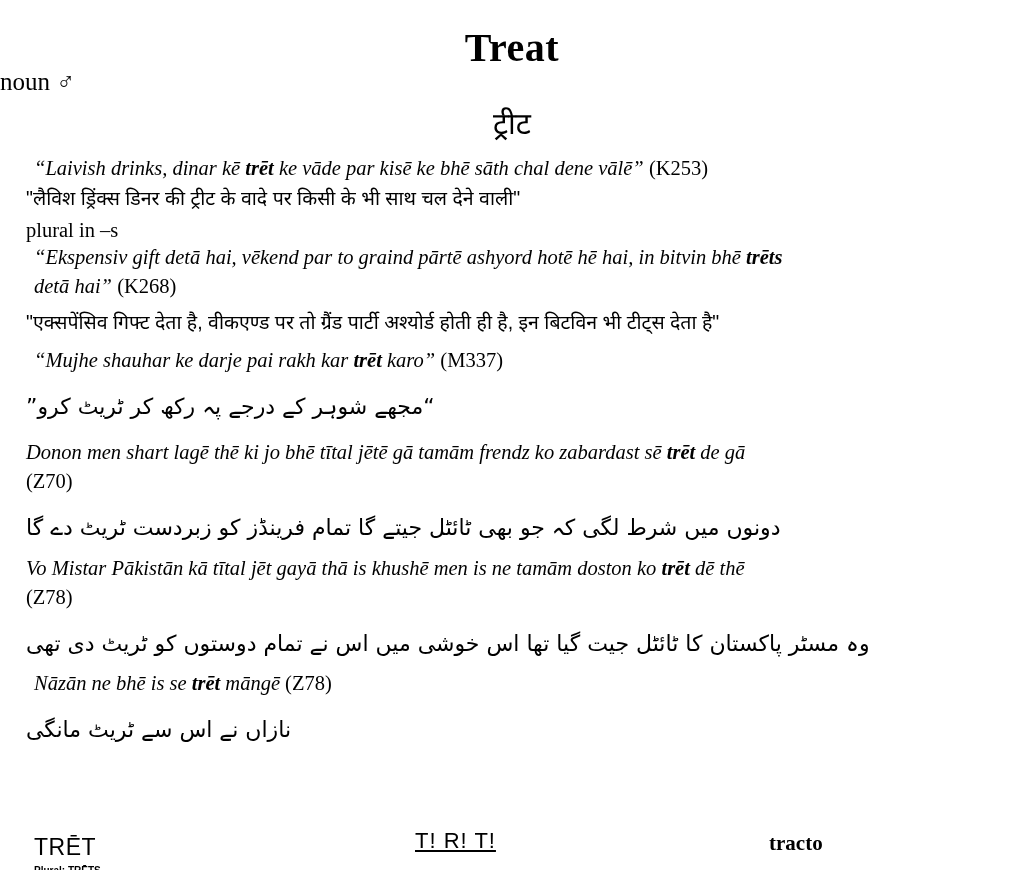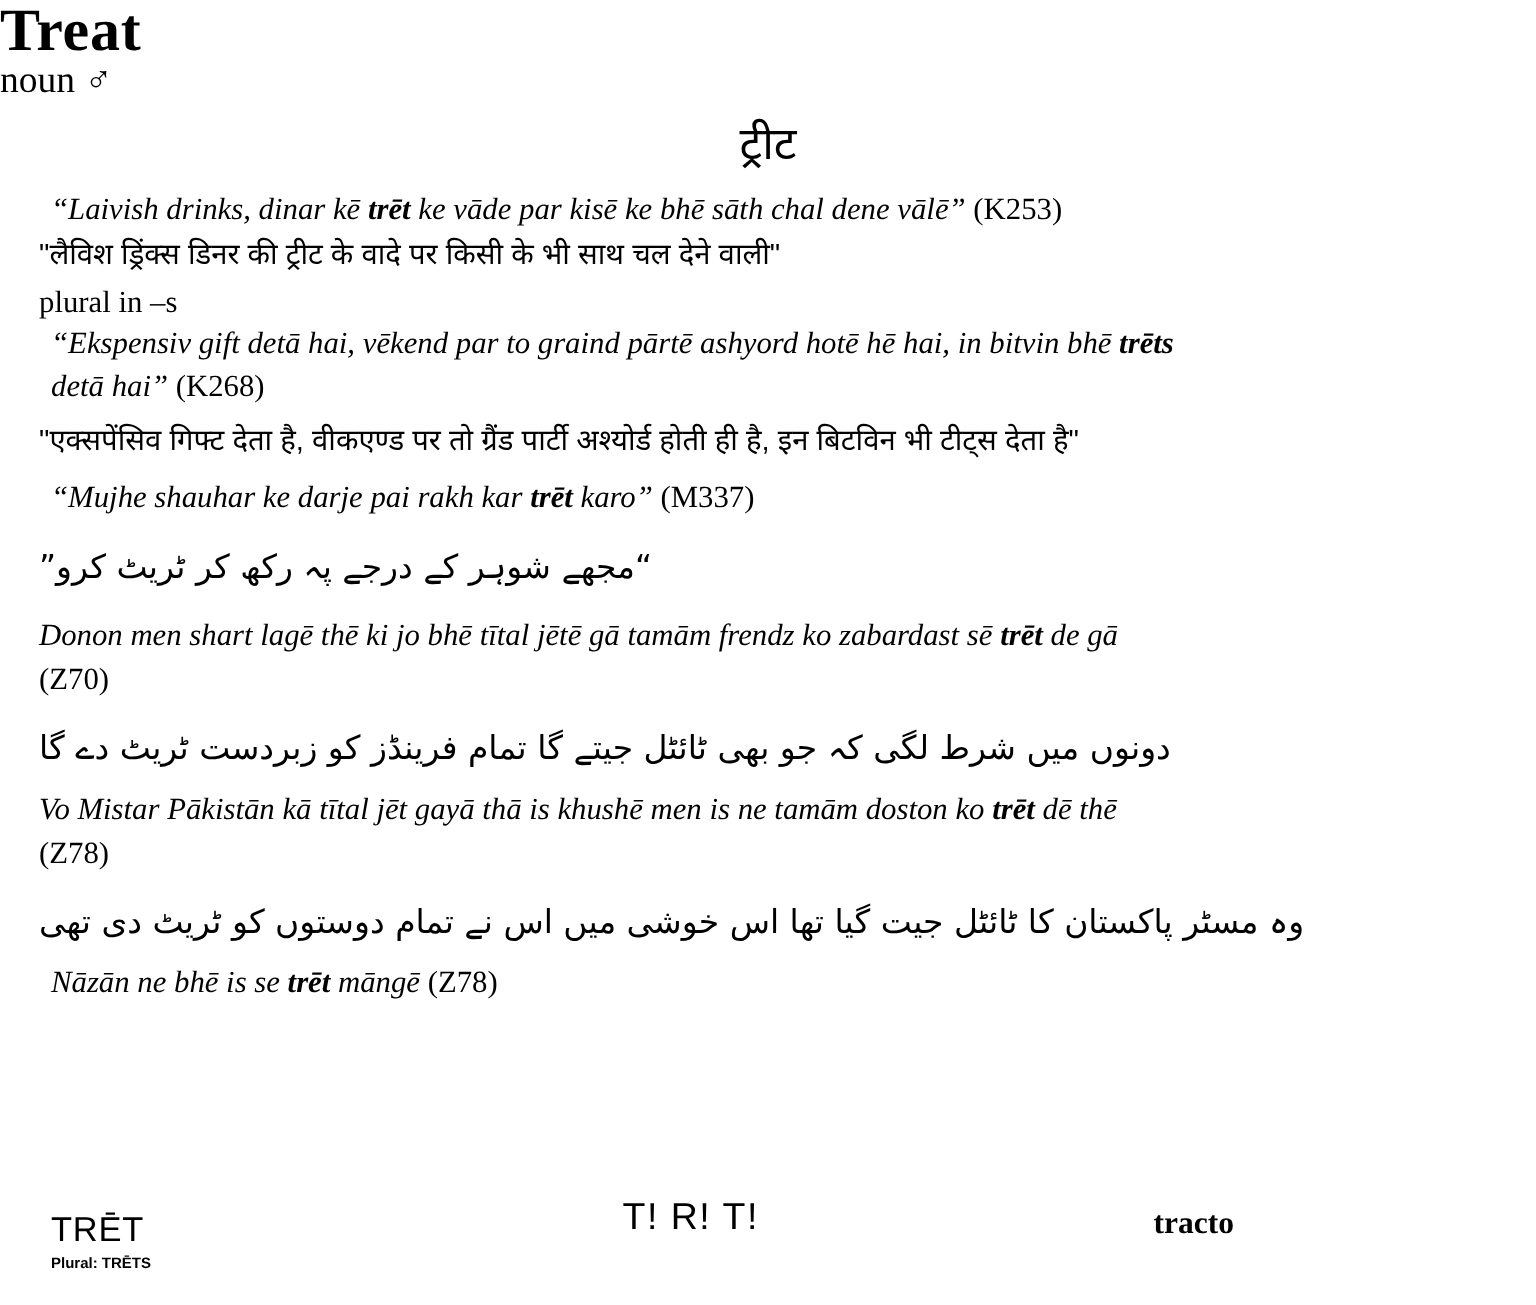--- a/index.html
+++ b/index.html
@@ -16,26 +16,26 @@
     overflow: hidden;
   }
   .page {
     position: relative;
     width: 1024px;
     height: 870px;
     padding: 0;
     box-sizing: border-box;
   }
   .headword {
-    text-align: left;
+    text-align: center;
     font-family: "Liberation Serif", serif;
     font-weight: bold;
     font-size: 40px;
     line-height: 1.0;
-    margin-top: 0;
+    margin-top: 28px;
     letter-spacing: 0.5px;
   }
   .pos-line {
     text-align: left;
     font-size: 25px;
     font-family: "Liberation Serif", serif;
   }
   .pos-line .gender {
     font-size: 25px;
   }
@@ -113,22 +113,23 @@
     font-family: "Liberation Sans", sans-serif;
     font-size: 10px;
     font-weight: bold;
     margin-top: 4px;
   }
   .footer-center {
     position: absolute;
     left: 415px;
     bottom: 30px;
     font-family: "Liberation Sans", sans-serif;
-    font-size: 25px;
+    font-size: 22px;
     letter-spacing: 1px;
+    text-decoration: underline;
   }
   .footer-right {
     position: absolute;
     left: 769px;
     bottom: 28px;
     font-family: "Liberation Serif", serif;
     font-weight: bold;
     font-size: 21px;
   }
 </style>
@@ -192,20 +193,23 @@
     <div class="line">
       <span>(Z78)</span>
     </div>
     <div class="urdu gap-md">
       <span>وہ مسٹر پاکستان کا ٹائٹل جیت گیا تھا اس خوشی میں اس نے تمام دوستوں کو ٹریٹ دی تھی</span>
     </div>
 
     <div class="line indent gap-sm">
       <span class="ital">Nāzān ne bhē is se </span><span class="boldital">trēt</span><span class="ital"> māngē</span><span> (Z78)</span>
     </div>
+    <div class="urdu gap-md">
+      <span>نازاں نے اس سے ٹریٹ مانگی</span>
+    </div>
 
   </div>
 
   <div class="footer">
     <div class="footer-left">
       <div class="main">TRĒT</div>
       <div class="plural">Plural: TRĒTS</div>
     </div>
     <div class="footer-center">T! R! T!</div>
     <div class="footer-right">tracto</div>

